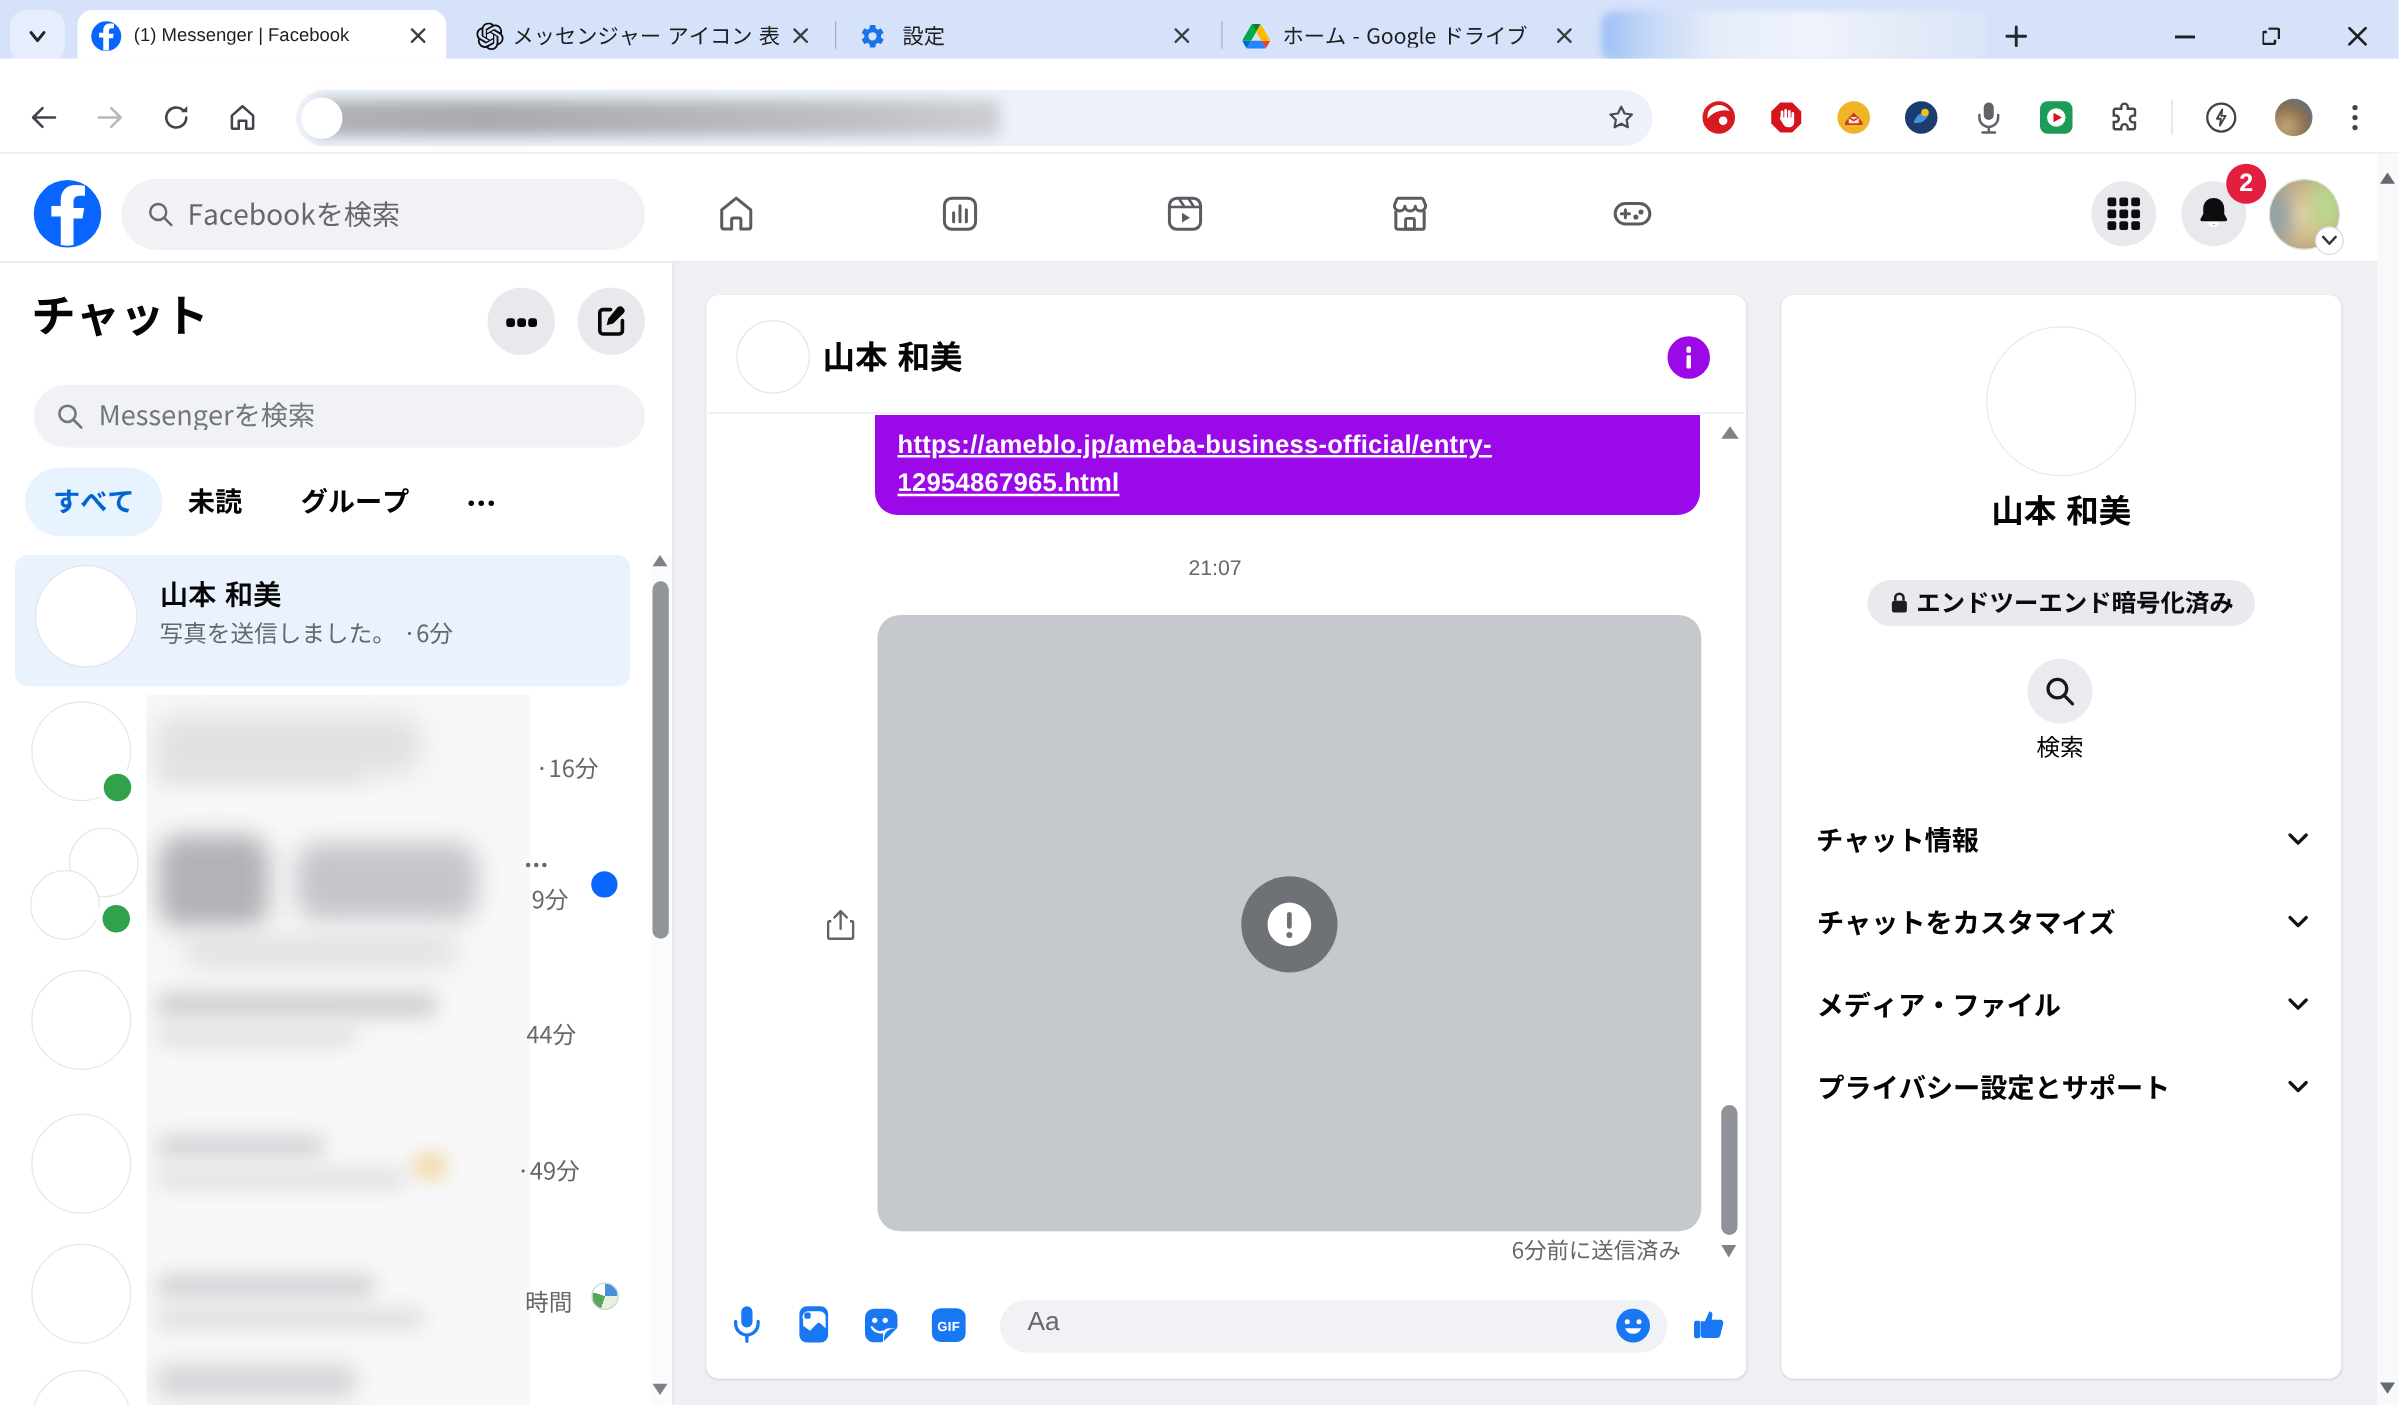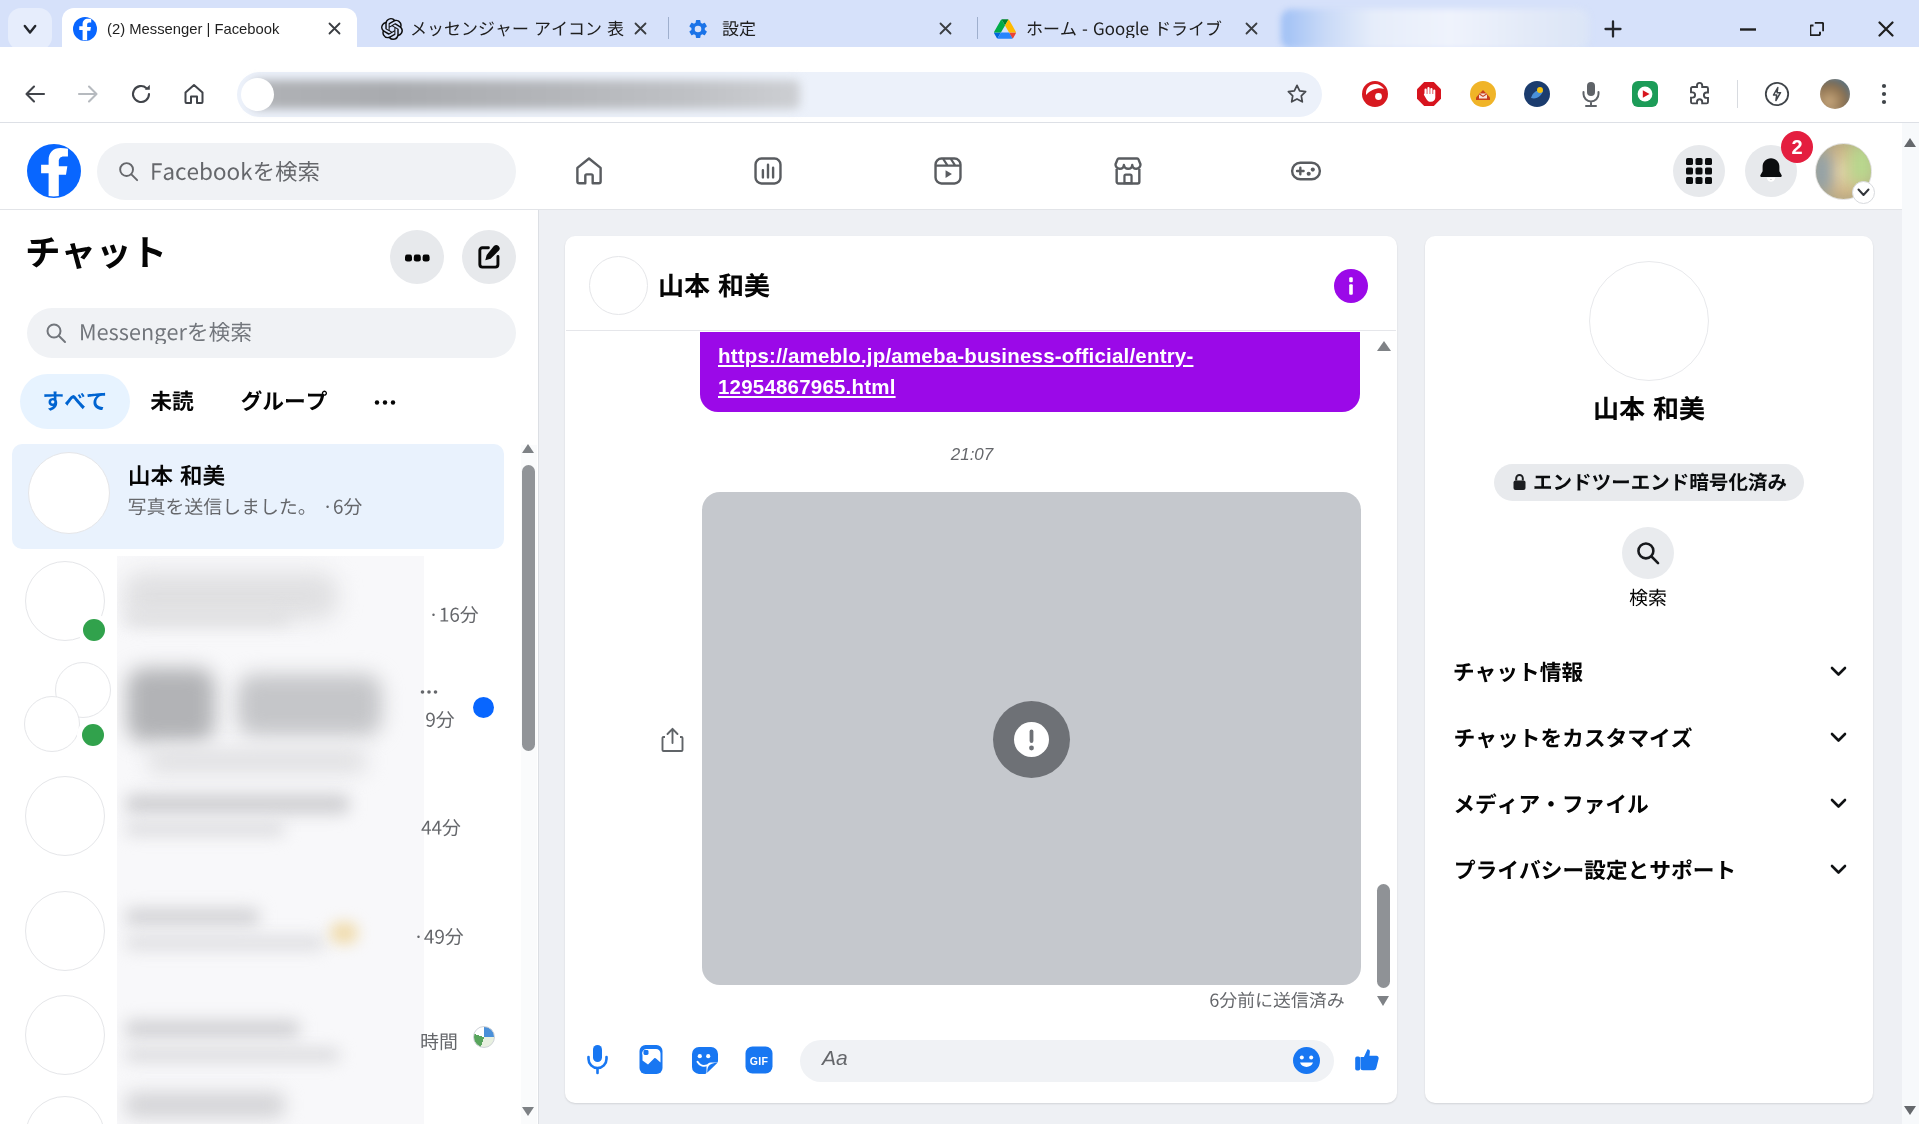--- a/index.html
+++ b/index.html
@@ -17,38 +17,38 @@
   background:linear-gradient(90deg, #b0b2b6 0%, #a9abaf 25%, #b4b6ba 55%, #bfc1c5 80%, #cdcfd3 100%);
   filter:blur(5px); }
 
 #fb { position:absolute; left:0; top:123px; width:1919px; height:1001px; background:#fff; }
 #fbhead { position:absolute; left:0; top:123px; width:1919px; height:87px; background:#fff; border-bottom:1px solid #e2e4e8; }
 .pill { background:#f0f2f5; border-radius:29px; }
 .circbtn { position:absolute; border-radius:50%; background:#e7e9ec; }
 #maingray { position:absolute; left:538px; top:210px; width:1364px; height:914px; background:#eef0f4; }
 .card { position:absolute; background:#fff; border-radius:10px; box-shadow:0 1px 2px rgba(0,0,0,.12); }
 .avatar { position:absolute; border-radius:50%; background:#fff; border:1.5px solid #e5e6e9; }
-.gray { color:#65676b;font-style:italic; }
+.gray { color:#65676b; }
 .sb-track { position:absolute; background:#fafbfc; }
 .sb-thumb { position:absolute; background:#919498; border-radius:7px; }
 .tri { width:0; height:0; position:absolute; }
 </style></head>
 <body>
 
 <div id="tabstrip"></div>
 <div id="tabsearch"></div>
 <svg class="abs" style="left:23px;top:24px" width="14" height="11" viewBox="0 0 14 11">
     <path d="M1.8 2 L7 8.5 L12.2 2" fill="none" stroke="#23262c" stroke-width="2.4" stroke-linecap="round" stroke-linejoin="round"></path>
   </svg>
 <div class="tab-active"></div>
 <div class="abs" style="left:73px;top:17px;width:24px;height:24px;border-radius:50%;background:#0866ff"></div>
 <svg class="abs" style="left:73px;top:17px" width="24" height="24" viewBox="0 0 36 36">
     <path d="M21.2 35.7 V20.5 h4.8 l.9 -5.6 h-5.7 v-3.3 c0 -1.7 .9 -3.2 3.4 -3.2 h2.7 V3.1 c-1.6 -.3 -3.3 -.4 -4.9 -.4 -4.9 0 -8 2.9 -8 8.2 v3 H9.4 v5.6 h5 v15.2 a18.3 18.3 0 0 0 6.8 0z" fill="#fff"></path>
   </svg>
-<div class="abs tabtitle" style="left:107px;top:21px;width:210px;font-size:14.8px;">(2) Messenger | Facebook</div>
+<div class="abs tabtitle" style="left:107px;top:21px;width:210px;font-size:14.8px;">(1) Messenger | Facebook</div>
 <svg class="abs" style="left:327px;top:21px" width="15" height="15" viewBox="0 0 15 15">
     <path d="M2.5 2.5 L12.5 12.5 M12.5 2.5 L2.5 12.5" stroke="#3a3d42" stroke-width="1.8" stroke-linecap="round"></path>
   </svg>
 
 <svg class="abs" style="left:381px;top:18px" width="22" height="22" viewBox="0 0 24 24">
     <path fill="#0d0d0d" d="M22.28 9.82a5.98 5.98 0 0 0-.52-4.91 6.05 6.05 0 0 0-6.51-2.9A6.07 6.07 0 0 0 4.98 4.18a5.98 5.98 0 0 0-4 2.9 6.05 6.05 0 0 0 .75 7.1 5.98 5.98 0 0 0 .51 4.91 6.05 6.05 0 0 0 6.51 2.9A5.98 5.98 0 0 0 13.26 24a6.06 6.06 0 0 0 5.77-4.21 5.99 5.99 0 0 0 4-2.9 6.06 6.06 0 0 0-.75-7.07zm-9.02 12.61a4.48 4.48 0 0 1-2.88-1.04l.14-.08 4.78-2.76a.79.79 0 0 0 .4-.68v-6.74l2.02 1.17a.07.07 0 0 1 .04.05v5.58a4.5 4.5 0 0 1-4.5 4.5zm-9.66-4.13a4.47 4.47 0 0 1-.54-3.01l.14.09 4.78 2.76a.77.77 0 0 0 .78 0l5.84-3.37v2.33a.08.08 0 0 1-.03.06l-4.83 2.79a4.5 4.5 0 0 1-6.14-1.65zm-1.25-10.45a4.48 4.48 0 0 1 2.34-1.97v5.68a.77.77 0 0 0 .39.68l5.83 3.37-2.02 1.16a.08.08 0 0 1-.07 0l-4.83-2.79a4.5 4.5 0 0 1-1.64-6.13zm16.6 3.86-5.84-3.37 2.02-1.16a.08.08 0 0 1 .07 0l4.83 2.78a4.5 4.5 0 0 1-.69 8.11v-5.68a.79.79 0 0 0-.39-.68zm2.01-3.02-.14-.09-4.77-2.78a.78.78 0 0 0-.79 0L9.43 9.19V6.86a.07.07 0 0 1 .03-.06l4.83-2.78a4.5 4.5 0 0 1 6.67 4.66zm-12.64 4.16-2.02-1.16a.08.08 0 0 1-.04-.06V6.05a4.5 4.5 0 0 1 7.38-3.45l-.14.08-4.78 2.76a.79.79 0 0 0-.4.68zm1.1-2.36 2.6-1.5 2.6 1.5v3l-2.6 1.5-2.6-1.5z"></path>
   </svg>
 <div class="abs tabtitle" style="left:410px;top:20px;width:214px;"><svg width="248" height="18" viewBox="0 0 248.2 18.0" style="">
       <path fill="#1f1f1f" d="M13.8 2.6Q13.6 2.8 13.5 3.2Q13.3 3.6 13.2 3.8Q12.9 4.7 12.5 5.7Q12 6.6 11.4 7.6Q10.9 8.6 10.2 9.5Q9.4 10.5 8.3 11.6Q7.3 12.7 6 13.6Q4.7 14.6 3.1 15.5L1.9 14.4Q4.3 13.3 6 11.8Q7.7 10.3 9 8.7Q10.1 7.3 10.8 5.9Q11.4 4.5 11.9 3.3Q12 3 12.1 2.7Q12.2 2.3 12.2 2ZM4.8 4.6Q5.4 5 6.1 5.5Q6.9 6 7.6 6.5Q8.3 7 9 7.5Q9.6 8 10.1 8.4Q11.4 9.4 12.6 10.5Q13.8 11.6 14.9 12.7L13.8 13.9Q12.7 12.7 11.6 11.6Q10.5 10.6 9.2 9.5Q8.7 9.1 8.1 8.6Q7.5 8.1 6.8 7.6Q6.1 7.1 5.3 6.6Q4.6 6.1 3.9 5.6ZM25.2 5.2Q25.3 5.4 25.5 5.9Q25.7 6.4 25.9 7Q26.1 7.5 26.3 8.1Q26.5 8.6 26.6 8.8L25.3 9.3Q25.2 9 25.1 8.5Q24.9 8 24.7 7.4Q24.5 6.9 24.3 6.4Q24.1 5.9 24 5.6ZM31.4 6.1Q31.3 6.4 31.2 6.6Q31.2 6.8 31.1 7Q30.8 8.4 30.2 9.7Q29.6 11 28.7 12.2Q27.5 13.7 26.1 14.7Q24.6 15.7 23.2 16.2L22 15.1Q23 14.8 24 14.3Q25 13.8 26 13.1Q26.9 12.3 27.6 11.5Q28.2 10.7 28.6 9.8Q29.1 8.9 29.5 7.8Q29.8 6.7 29.9 5.7ZM21.3 6Q21.4 6.3 21.6 6.8Q21.8 7.3 22 7.9Q22.3 8.5 22.5 9Q22.7 9.5 22.8 9.9L21.5 10.3Q21.4 10 21.2 9.5Q21 8.9 20.8 8.3Q20.6 7.7 20.3 7.2Q20.1 6.7 20 6.5ZM39.2 12.8Q39.2 12.4 39.2 11.7Q39.2 11 39.2 10Q39.2 9.1 39.2 8.2Q39.2 7.2 39.2 6.3Q39.2 5.4 39.2 4.6Q39.2 3.8 39.2 3.4Q39.2 3.1 39.2 2.9Q39.2 2.6 39.2 2.3Q39.1 2.1 39.1 1.8H40.7Q40.6 2.2 40.6 2.6Q40.6 3 40.6 3.4Q40.6 3.8 40.6 4.5Q40.6 5.3 40.6 6.1Q40.6 7 40.6 7.9Q40.6 8.9 40.6 9.7Q40.6 10.6 40.6 11.3Q40.6 12 40.6 12.4Q40.6 13 40.8 13.3Q41 13.7 41.5 13.8Q42 14 43 14Q44 14 44.9 13.9Q45.8 13.8 46.7 13.7Q47.5 13.6 48.3 13.5L48.3 14.9Q47.5 15 46.7 15.1Q45.9 15.2 44.9 15.2Q44 15.3 42.9 15.3Q41.8 15.3 41 15.1Q40.3 15 39.9 14.6Q39.5 14.3 39.3 13.9Q39.2 13.4 39.2 12.8ZM49.1 5.2Q49 5.3 48.9 5.5Q48.7 5.7 48.6 5.9Q48.4 6.4 48 7Q47.6 7.7 47.1 8.3Q46.7 9 46.2 9.6Q45.7 10.3 45.2 10.8L44 10.1Q44.6 9.5 45.2 8.8Q45.8 8 46.3 7.3Q46.8 6.6 47 6.1Q46.9 6.1 46.3 6.2Q45.7 6.3 44.8 6.5Q43.9 6.7 42.8 6.9Q41.7 7.1 40.6 7.4Q39.4 7.6 38.4 7.8Q37.4 8 36.5 8.2Q35.7 8.3 35.3 8.4L35 7Q35.5 7 36.3 6.8Q37.1 6.7 38.1 6.5Q39.2 6.3 40.3 6.1Q41.4 5.9 42.5 5.7Q43.6 5.4 44.6 5.2Q45.5 5 46.2 4.9Q46.9 4.8 47.2 4.7Q47.4 4.6 47.7 4.6Q47.9 4.5 48.1 4.4ZM54.9 2.5Q55.3 2.8 55.9 3.3Q56.5 3.7 57.1 4.2Q57.7 4.7 58.3 5.2Q58.8 5.7 59.2 6L58.1 7.1Q57.8 6.8 57.3 6.3Q56.8 5.8 56.2 5.3Q55.6 4.8 55 4.3Q54.4 3.9 53.9 3.5ZM53.4 13.9Q54.9 13.7 56.1 13.3Q57.4 12.9 58.4 12.4Q59.4 11.9 60.2 11.4Q61.5 10.6 62.6 9.5Q63.7 8.5 64.5 7.3Q65.4 6.2 65.9 5.1L66.7 6.6Q66.1 7.7 65.3 8.7Q64.4 9.8 63.3 10.8Q62.3 11.8 61 12.6Q60.1 13.2 59.1 13.7Q58.1 14.2 56.9 14.6Q55.7 15 54.3 15.3ZM80.2 2.3Q80.4 2.6 80.7 3Q81 3.5 81.3 4Q81.6 4.5 81.8 4.9L80.8 5.4Q80.6 4.9 80.3 4.4Q80.1 4 79.8 3.5Q79.5 3.1 79.2 2.7ZM82.4 1.5Q82.6 1.8 82.9 2.2Q83.2 2.7 83.5 3.2Q83.8 3.7 84 4.1L83.1 4.5Q82.8 4.1 82.6 3.6Q82.3 3.1 82 2.7Q81.7 2.2 81.4 1.9ZM72.9 2Q73.3 2.2 73.8 2.6Q74.3 2.9 74.8 3.2Q75.4 3.6 75.9 3.9Q76.3 4.2 76.6 4.4L75.8 5.6Q75.5 5.4 75 5Q74.6 4.7 74 4.4Q73.5 4 73 3.7Q72.5 3.4 72.1 3.2ZM70.4 14.2Q71.3 14 72.3 13.7Q73.3 13.5 74.2 13.1Q75.2 12.7 76.1 12.2Q77.5 11.4 78.7 10.4Q79.9 9.4 80.8 8.3Q81.8 7.2 82.5 6L83.3 7.4Q82.2 9.1 80.5 10.7Q78.8 12.2 76.8 13.4Q75.9 13.9 74.9 14.4Q73.9 14.8 72.9 15.1Q71.9 15.4 71.1 15.6ZM70.3 5.8Q70.7 6 71.2 6.4Q71.8 6.7 72.3 7Q72.9 7.3 73.3 7.6Q73.8 7.9 74.1 8.1L73.3 9.3Q73 9.1 72.5 8.8Q72 8.5 71.5 8.1Q71 7.8 70.5 7.5Q70 7.2 69.6 7ZM91.5 4.6Q91.6 4.8 91.7 5Q91.7 5.3 91.8 5.6Q91.9 6 92.1 6.7Q92.3 7.5 92.5 8.4Q92.8 9.4 93.1 10.4Q93.4 11.4 93.6 12.3Q93.9 13.3 94.1 14Q94.3 14.7 94.4 15Q94.4 15.1 94.5 15.3Q94.6 15.5 94.6 15.8Q94.7 16 94.8 16.1L93.3 16.5Q93.3 16.2 93.2 15.9Q93.2 15.6 93.1 15.3Q93 15 92.8 14.2Q92.6 13.5 92.3 12.6Q92.1 11.6 91.8 10.6Q91.5 9.6 91.2 8.6Q91 7.7 90.8 7Q90.6 6.2 90.5 5.9Q90.4 5.6 90.3 5.4Q90.2 5.1 90.1 4.9ZM99.7 6.9Q99.4 7.4 99 8.1Q98.6 8.8 98.1 9.5Q97.5 10.2 97 10.8Q96.5 11.4 96.1 11.9L94.9 11.3Q95.4 10.8 96 10.2Q96.5 9.5 97 8.9Q97.5 8.3 97.8 7.8Q97.6 7.8 97.1 7.9Q96.5 8 95.7 8.2Q94.9 8.3 94 8.5Q93 8.7 92.1 8.9Q91.1 9.1 90.3 9.3Q89.4 9.4 88.8 9.6Q88.2 9.7 87.9 9.7L87.6 8.5Q87.9 8.4 88.3 8.4Q88.6 8.3 89 8.3Q89.2 8.2 89.7 8.1Q90.2 8 91 7.9Q91.8 7.7 92.7 7.6Q93.5 7.4 94.4 7.2Q95.3 7.1 96.1 6.9Q96.9 6.8 97.4 6.7Q98 6.5 98.2 6.5Q98.4 6.5 98.5 6.4Q98.7 6.3 98.9 6.3ZM103.7 7.6Q104 7.6 104.4 7.6Q104.7 7.7 105.2 7.7Q105.6 7.7 106.1 7.7Q106.4 7.7 106.9 7.7Q107.5 7.7 108.3 7.7Q109 7.7 109.9 7.7Q110.8 7.7 111.6 7.7Q112.5 7.7 113.2 7.7Q114 7.7 114.6 7.7Q115.1 7.7 115.4 7.7Q116.1 7.7 116.5 7.7Q117 7.6 117.3 7.6V9.3Q117 9.2 116.5 9.2Q116 9.2 115.4 9.2Q115.2 9.2 114.6 9.2Q114 9.2 113.2 9.2Q112.5 9.2 111.6 9.2Q110.8 9.2 109.9 9.2Q109 9.2 108.3 9.2Q107.5 9.2 106.9 9.2Q106.4 9.2 106.1 9.2Q105.4 9.2 104.8 9.2Q104.1 9.2 103.7 9.3ZM139.9 3.5Q139.8 3.6 139.7 3.8Q139.6 3.9 139.5 4.1Q139.1 4.7 138.5 5.5Q137.9 6.3 137 7.2Q136.2 8.1 135.2 8.8L134.1 7.9Q134.7 7.5 135.3 7Q135.8 6.6 136.3 6Q136.9 5.5 137.2 5Q137.6 4.5 137.8 4.1Q137.6 4.1 137 4.1Q136.4 4.1 135.5 4.1Q134.7 4.1 133.8 4.1Q132.8 4.1 131.9 4.1Q131 4.1 130.2 4.1Q129.4 4.1 128.9 4.1Q128.3 4.1 128.1 4.1Q127.7 4.1 127.2 4.1Q126.7 4.1 126.2 4.2V2.6Q126.7 2.7 127.2 2.7Q127.7 2.8 128.1 2.8Q128.3 2.8 128.9 2.8Q129.4 2.8 130.2 2.8Q131.1 2.8 132 2.8Q132.9 2.8 133.9 2.8Q134.8 2.8 135.7 2.8Q136.5 2.8 137.1 2.8Q137.7 2.8 137.9 2.8Q138.1 2.8 138.3 2.8Q138.5 2.7 138.7 2.7Q139 2.7 139.1 2.7ZM133.1 5.7Q133.1 7.1 133.1 8.3Q133 9.5 132.7 10.6Q132.5 11.6 131.9 12.5Q131.4 13.4 130.6 14.2Q129.7 14.9 128.4 15.6L127.2 14.6Q127.5 14.5 127.9 14.3Q128.3 14.1 128.7 13.8Q129.7 13.2 130.3 12.5Q130.9 11.7 131.2 10.8Q131.5 10 131.6 9Q131.7 8 131.7 6.9Q131.7 6.6 131.7 6.3Q131.7 6 131.6 5.7ZM142.6 8.8Q144.8 8.2 146.7 7.4Q148.6 6.5 150 5.6Q150.9 5.1 151.7 4.4Q152.6 3.8 153.3 3.1Q154.1 2.4 154.6 1.6L155.8 2.7Q155.1 3.5 154.2 4.2Q153.4 4.9 152.5 5.6Q151.5 6.3 150.5 6.9Q149.6 7.5 148.4 8.1Q147.3 8.6 145.9 9.2Q144.6 9.7 143.2 10.1ZM149.7 6.4 151.2 5.9V13.7Q151.2 14 151.2 14.3Q151.2 14.7 151.2 15Q151.2 15.3 151.3 15.5H149.6Q149.6 15.3 149.7 15Q149.7 14.7 149.7 14.3Q149.7 14 149.7 13.7ZM161 3.3Q161.4 3.3 162 3.4Q162.5 3.4 162.9 3.4H171.3Q171.6 3.4 171.9 3.4Q172.3 3.4 172.5 3.4Q172.5 3.7 172.5 4Q172.5 4.4 172.5 4.7V13.5Q172.5 13.9 172.5 14.4Q172.5 14.9 172.5 15.1H171Q171 14.9 171 14.5Q171 14.1 171 13.6V4.8H162.9Q162.4 4.8 161.9 4.8Q161.3 4.8 161 4.8ZM160.8 12.7Q161.1 12.7 161.6 12.7Q162.2 12.8 162.7 12.8H171.8V14.2H162.7Q162.2 14.2 161.7 14.2Q161.2 14.2 160.8 14.2ZM179 2.5Q179.4 2.8 180 3.3Q180.6 3.7 181.2 4.2Q181.8 4.7 182.4 5.2Q182.9 5.7 183.3 6L182.2 7.1Q181.9 6.8 181.4 6.3Q180.9 5.8 180.3 5.3Q179.7 4.8 179.1 4.3Q178.5 3.9 178 3.5ZM177.5 13.9Q179 13.7 180.2 13.3Q181.5 12.9 182.5 12.4Q183.5 11.9 184.3 11.4Q185.6 10.6 186.7 9.5Q187.8 8.5 188.6 7.3Q189.5 6.2 190 5.1L190.8 6.6Q190.2 7.7 189.4 8.7Q188.5 9.8 187.4 10.8Q186.4 11.8 185.1 12.6Q184.2 13.2 183.2 13.7Q182.2 14.2 181 14.6Q179.8 15 178.4 15.3ZM198.9 2.1H212.5V3.2H198.9ZM199.7 4.6H211.9V5.7H199.7ZM198.3 7.2H213.1V8.3H198.3ZM205 0.7H206.3V8.1H205ZM205 7.6 206.1 8.1Q205.4 8.8 204.5 9.5Q203.6 10.2 202.6 10.8Q201.6 11.4 200.6 11.9Q199.5 12.4 198.5 12.7Q198.4 12.5 198.3 12.3Q198.1 12.1 198 11.9Q197.8 11.8 197.7 11.6Q198.7 11.4 199.7 10.9Q200.7 10.5 201.7 10Q202.7 9.4 203.5 8.8Q204.4 8.2 205 7.6ZM206.8 7.7Q207.3 9.6 208.2 11Q209.2 12.5 210.5 13.6Q211.9 14.6 213.7 15.1Q213.5 15.3 213.4 15.5Q213.2 15.7 213 15.9Q212.9 16.1 212.8 16.3Q210.9 15.6 209.5 14.5Q208.2 13.3 207.2 11.7Q206.2 10 205.7 8ZM211.7 8.9 212.7 9.7Q212.1 10.2 211.4 10.6Q210.7 11.1 210 11.6Q209.3 12 208.6 12.4L207.8 11.7Q208.4 11.3 209.1 10.8Q209.8 10.4 210.5 9.8Q211.2 9.3 211.7 8.9ZM199.6 15.1Q200.6 14.9 201.8 14.6Q203.1 14.3 204.6 13.9Q206 13.6 207.5 13.2L207.6 14.4Q206.3 14.7 204.9 15.1Q203.5 15.4 202.3 15.7Q201 16.1 200 16.3ZM202 10.7 202.9 9.8 203.2 9.9V15.1H202ZM222 6.7H223.4V14.7Q223.4 15.3 223.2 15.6Q223.1 15.9 222.6 16.1Q222.1 16.2 221.4 16.3Q220.6 16.3 219.5 16.3Q219.5 16 219.3 15.6Q219.2 15.2 219 15Q219.6 15 220.1 15Q220.7 15 221.1 15Q221.5 15 221.6 15Q221.9 15 222 14.9Q222 14.8 222 14.6ZM218.2 9 219.5 9.3Q219.1 10.4 218.5 11.4Q217.9 12.4 217.3 13.3Q216.6 14.1 216 14.8Q215.8 14.7 215.6 14.5Q215.4 14.4 215.2 14.2Q215 14.1 214.8 14Q215.8 13.1 216.7 11.8Q217.6 10.4 218.2 9ZM225.8 9.5 227 9Q227.6 9.8 228.2 10.7Q228.8 11.7 229.3 12.6Q229.8 13.5 230.1 14.2L228.8 14.8Q228.6 14.1 228.1 13.2Q227.6 12.2 227 11.3Q226.4 10.3 225.8 9.5ZM216.7 1.9H228.7V3.2H216.7ZM215.2 6.1H230.2V7.3H215.2ZM240.1 2.9Q240 2.6 239.9 2.3Q239.8 1.9 239.7 1.6L241.1 1.4Q241.2 1.9 241.4 2.5Q241.5 3.1 241.7 3.8Q241.9 4.4 242.1 5Q242.5 6.1 243.1 7.1Q243.7 8.2 244.2 9Q244.4 9.2 244.6 9.5Q244.8 9.7 245 9.9L244.3 10.9Q244 10.8 243.5 10.7Q243 10.6 242.4 10.6Q241.8 10.5 241.2 10.5Q240.7 10.4 240.2 10.4L240.3 9.3Q240.8 9.3 241.3 9.3Q241.8 9.4 242.3 9.4Q242.8 9.5 243.1 9.5Q242.8 9 242.4 8.3Q241.9 7.5 241.6 6.8Q241.2 6 240.9 5.2Q240.6 4.5 240.4 3.9Q240.2 3.3 240.1 2.9ZM233.9 4.2Q235.3 4.4 236.6 4.5Q238 4.5 239.2 4.5Q240.4 4.5 241.3 4.4Q242 4.3 242.8 4.2Q243.5 4 244.3 3.9Q245 3.7 245.7 3.5L245.9 4.8Q245.3 5 244.5 5.1Q243.8 5.3 243.1 5.4Q242.4 5.5 241.8 5.6Q240.2 5.7 238.2 5.8Q236.2 5.8 233.9 5.6ZM236.5 9.7Q236.1 10.3 235.9 10.8Q235.7 11.4 235.7 12Q235.7 13.2 236.8 13.8Q237.8 14.3 239.7 14.4Q241 14.4 242.1 14.3Q243.2 14.1 244.1 13.9L244 15.3Q243.2 15.4 242.1 15.6Q241.1 15.7 239.6 15.7Q238 15.7 236.8 15.3Q235.7 14.9 235 14.1Q234.4 13.3 234.4 12.2Q234.4 11.5 234.6 10.8Q234.8 10.1 235.2 9.3Z"></path>
     </svg></div>

